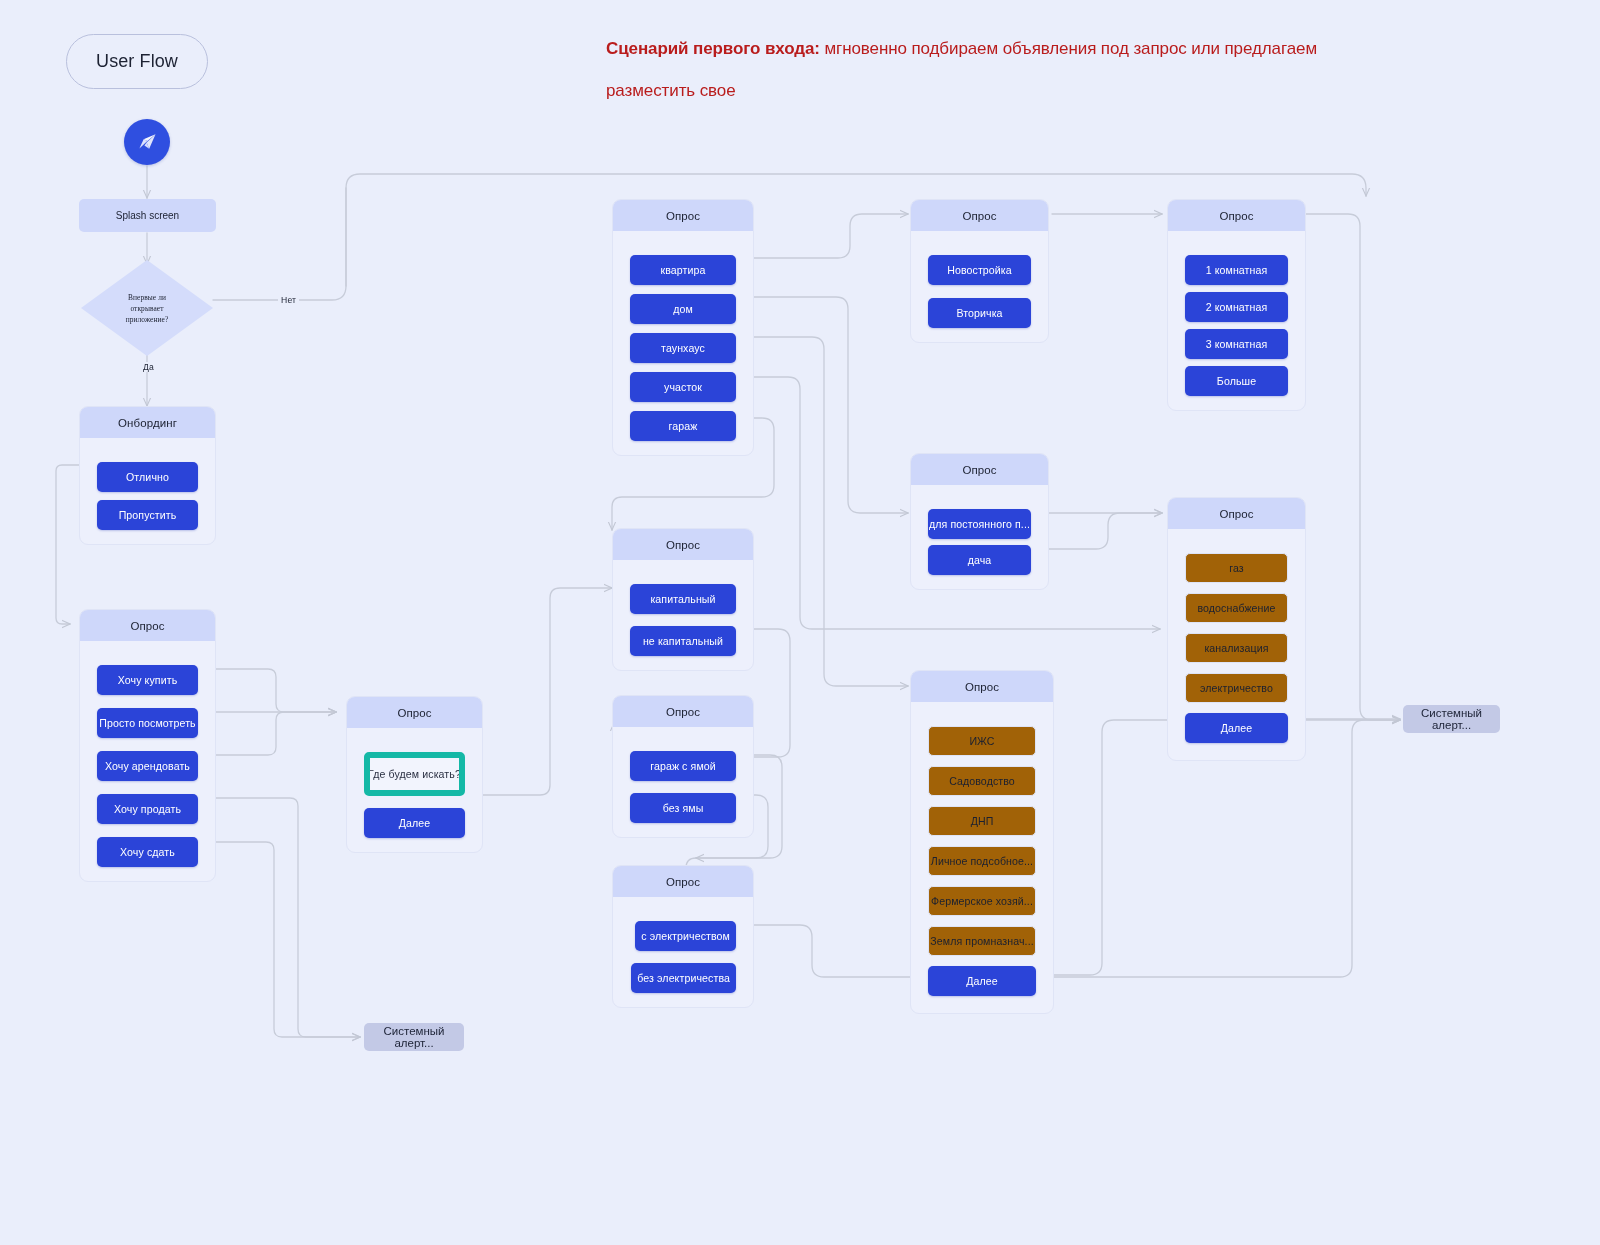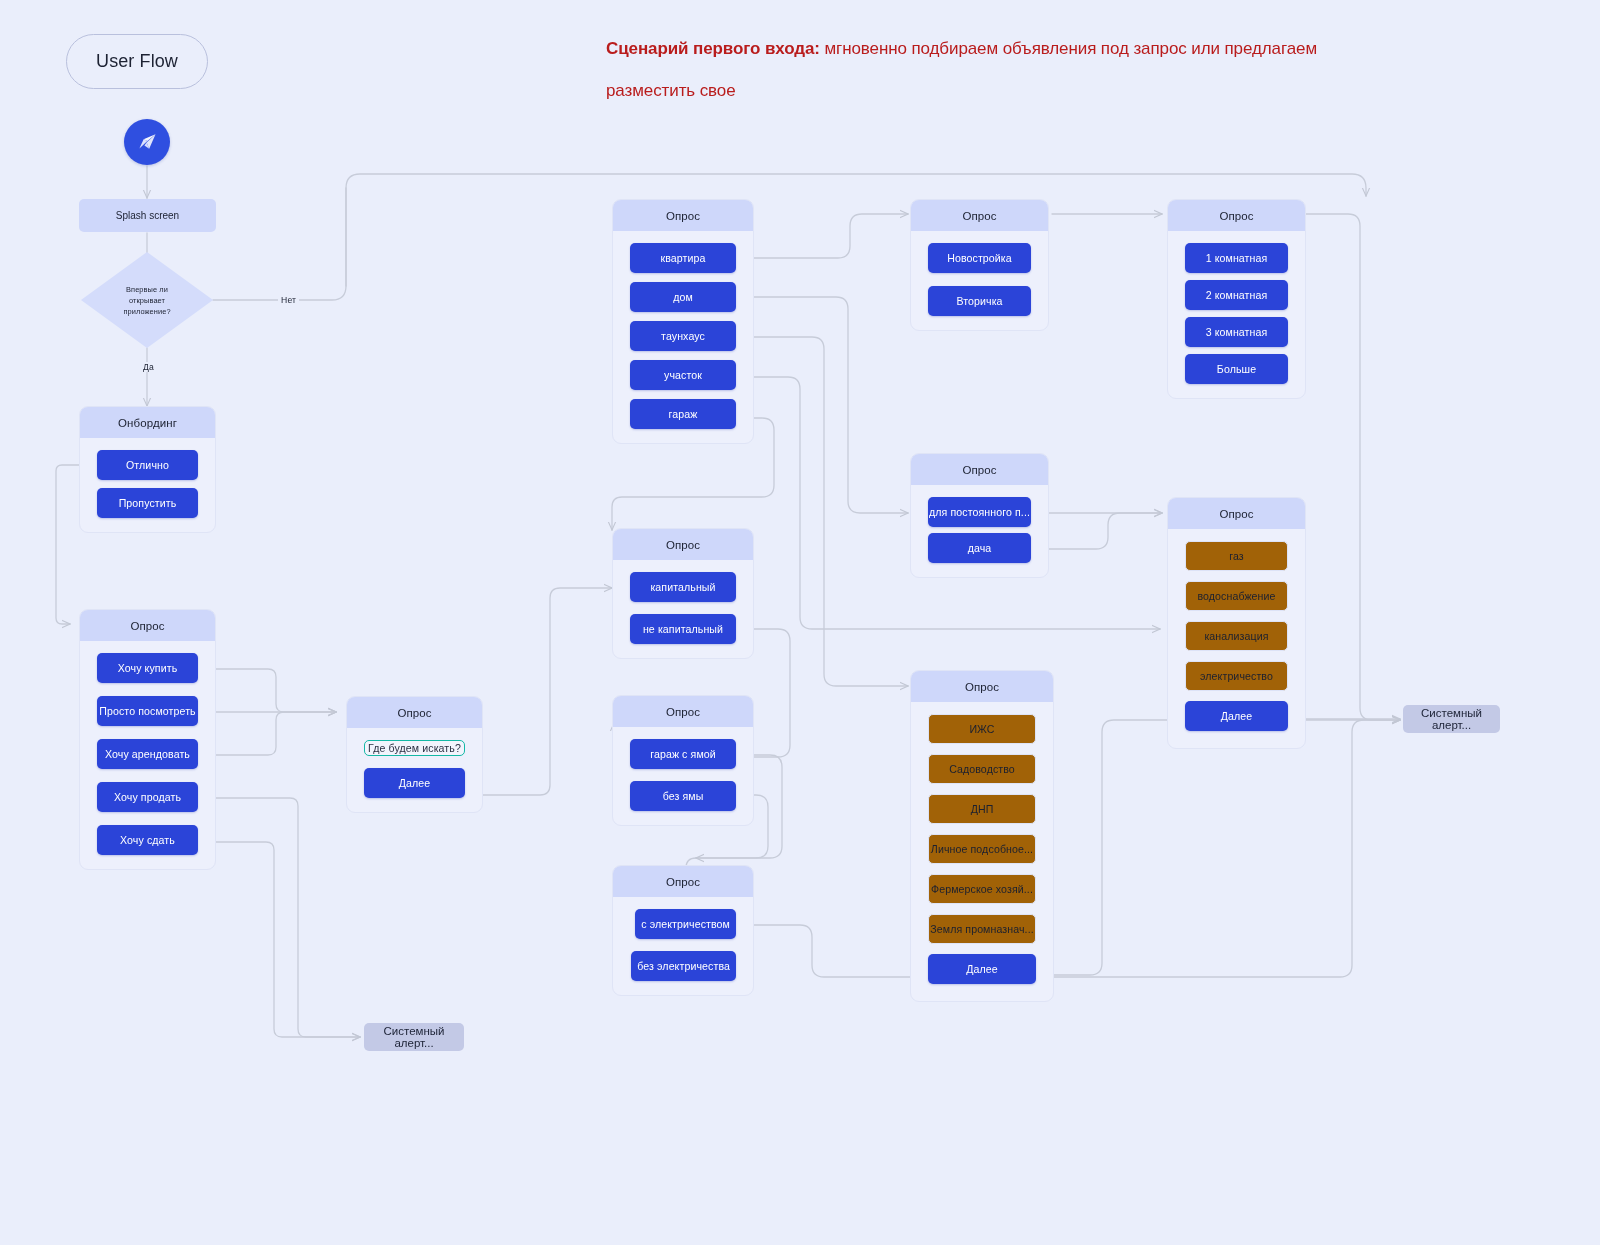--- a/index.html
+++ b/index.html
@@ -135,21 +135,21 @@
   }
   .card-header {
     height: 31px;
     background: #ced7fa;
     display: flex; align-items: center; justify-content: center;
     font-size: 11.5px;
     color: #1b2030;
     letter-spacing: .1px;
   }
   .card-body {
-    padding: 12px 17px 14px 17px;
+    padding: 24px 17px 14px 17px;
     display: flex; flex-direction: column;
     gap: 8px;
   }
 
   
   .opt {
     height: 30px;
     border-radius: 5px;
     display: flex; align-items: center; justify-content: center;
     font-size: 10.6px;
@@ -164,23 +164,23 @@
     color: #ffffff;
     box-shadow: 0 1px 2px rgba(35,55,180,.25);
   }
   .opt.outline {
     background: #a16207;
     border: 1px solid #dde3f7;
     color: #1b2030;
   }
   .opt.field {
     background: #f2f4fd;
-    border: 1px solid #14b8a6;
+    border: 6px solid #14b8a6;
     color: #2b3043;
-    height: 16px;
+    height: 44px;
   }
 </style>
 </head>
 <body>
 
 <div id="canvas">
 
   <svg id="edges" viewBox="0 0 1600 1245" width="1600" height="1245">
     <defs>
       <marker id="arrow" viewBox="0 0 10 10" refX="9" refY="5" markerWidth="7" markerHeight="7" orient="auto-start-reverse">
@@ -263,21 +263,21 @@
         <path d="M12.6 13.6 L15.2 19.8 L10.4 16.4 Z" fill="#dfe5ff" opacity=".95"></path>
         <path d="M9.6 10.2 L13.4 12.1 L5.4 19.6 Z" fill="#eef1ff" opacity=".9"></path>
       </svg>
     </span>
   </div>
 
   <div class="screen-chip" style="left:79px; top:199px; width:137px; height:33px;">
     <span>Splash screen</span>
   </div>
 
-  <div class="diamond-wrap" style="left:81px; top:252px;">
+  <div class="diamond-wrap" style="left:81px; top:260px;font-family:Liberation Serif, serif;">
     <div class="diamond-shape"></div>
     <div class="diamond-label">
       <span>Впервые ли</span>
       <span>открывает</span>
       <span>приложение?</span>
     </div>
   </div>
   <div class="edge-label" style="left:278px; top:295px;">Нет</div>
   <div class="edge-label" style="left:140px; top:362px;">Да</div>
 

